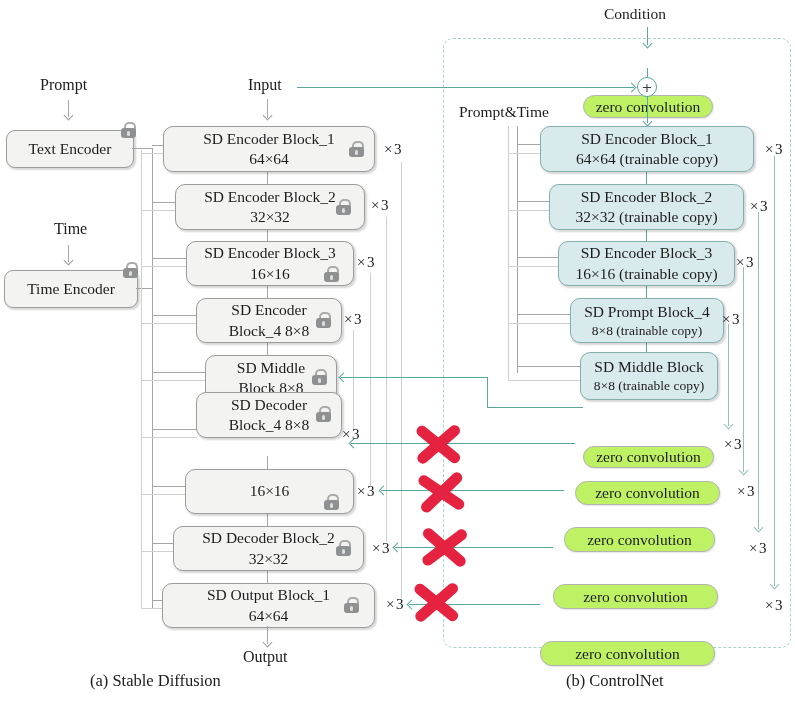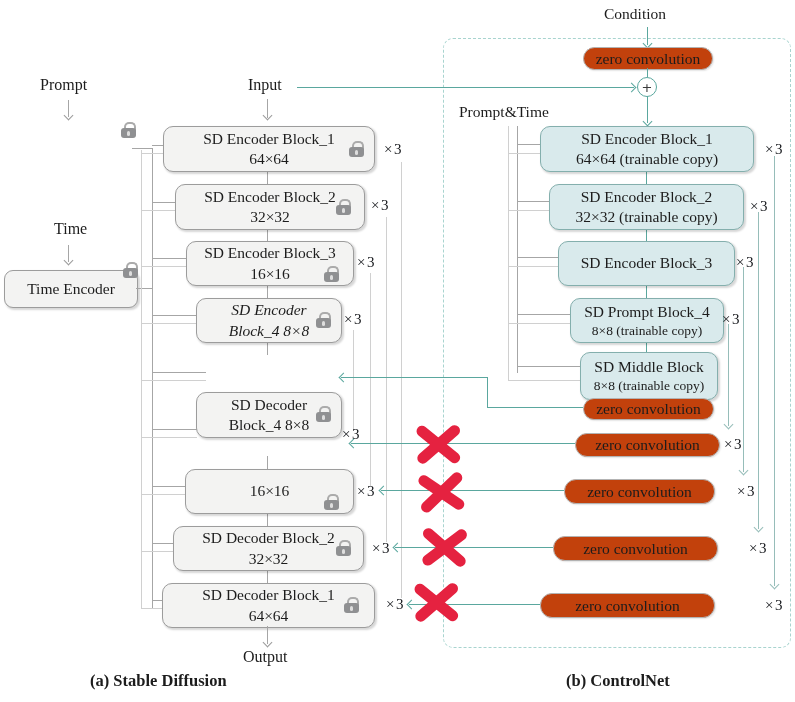--- a/index.html
+++ b/index.html
@@ -3,33 +3,33 @@
 <meta charset="utf-8">
 <style>
   html,body{margin:0;padding:0;background:#ffffff;}
   #canvas{position:relative;width:795px;height:702px;background:#ffffff;overflow:hidden;
           font-family:"Liberation Serif",serif;color:#1c1c1c;}
   
   .title{position:absolute;left:16px;top:6px;font-family:"Liberation Sans",sans-serif;
          font-weight:700;font-size:29px;letter-spacing:-0.5px;color:#e73150;}
   
   .lbl{position:absolute;font-size:16px;white-space:nowrap;}
-  .cap{position:absolute;font-size:16.5px;white-space:nowrap;font-weight:bold;}
+  .cap{position:absolute;font-size:16.5px;white-space:nowrap;}
   .mult{position:absolute;font-size:15px;letter-spacing:1.5px;white-space:nowrap;color:#16181c;}
   
   .blk{position:absolute;border:1.2px solid #9c9c9c;border-radius:10px;background:#f3f3f2;
        box-shadow:1.5px 1.5px 2px rgba(0,0,0,.16);display:flex;flex-direction:column;
        align-items:center;justify-content:center;text-align:center;font-size:15.5px;line-height:1.3;}
   .blk.trainable{background:#d9eaec;border-color:#84afad;}
   .enc{position:absolute;border:1.2px solid #9c9c9c;border-radius:9px;background:#f3f3f2;
        box-shadow:1.5px 1.5px 2px rgba(0,0,0,.16);display:flex;align-items:center;
        justify-content:center;font-size:15.5px;}
-  .pill{position:absolute;border:1.1px solid #b3b3b3;border-radius:12px;background:#c2410c;
+  .pill{position:absolute;border:1.1px solid #b3b3b3;border-radius:12px;background:#bef264;
         box-shadow:1px 1px 1.5px rgba(0,0,0,.10);display:flex;align-items:center;
-        justify-content:center;font-size:15.5px;white-space:nowrap;}
+        justify-content:center;font-size:15.5px;white-space:nowrap;margin-top:48px;}
   .small2{font-size:13.5px;}
   
   .h{position:absolute;height:1.4px;}
   .v{position:absolute;width:1.4px;}
   .teal{background:#5aa79e;}
   .tealM{background:#96bdb9;}
   .gray{background:#a6a6a6;}
   .grayL{background:#d0d0d0;}
   
   .arr{position:absolute;width:6px;height:6px;transform:rotate(45deg);}
@@ -71,20 +71,23 @@
   <div class="arr a-down-gray" style="left:65px;top:112px;"></div>
 
   <div class="lbl" style="left:248px;top:76px;">Input</div>
   <div class="v gray" style="left:267px;top:99px;height:19px;"></div>
   <div class="arr a-down-gray" style="left:264px;top:112px;"></div>
 
   <div class="lbl" style="left:54px;top:220px;">Time</div>
   <div class="v gray" style="left:68px;top:245px;height:17px;"></div>
   <div class="arr a-down-gray" style="left:65px;top:257px;"></div>
 
+  <div class="enc" style="left:6px;top:130px;width:126px;height:36px;">
+    <span>Text Encoder</span>
+  </div>
   <span class="lock in-corner" style="left:121px;top:122px;">
       <span class="shackle"></span>
       <span class="lbody">
         <span class="hole"></span>
       </span>
     </span>
 
   <div class="enc" style="left:4px;top:270px;width:132px;height:36px;">
     <span>Time Encoder</span>
   </div>
@@ -162,32 +165,42 @@
     <span>16×16</span>
     <span class="lock" style="right:13px;bottom:3px;top:auto;left:auto;">
         <span class="shackle"></span>
         <span class="lbody">
           <span class="hole"></span>
         </span>
       </span>
   </div>
   <div class="mult" style="left:357px;top:254px;">×3</div>
 
-  <div class="blk" style="left:196px;top:298px;width:144px;height:43px;font-style:italic;">
+  <div class="blk" style="left:196px;top:298px;width:144px;height:43px;">
     <span>SD Encoder</span>
     <span>Block_4 8×8</span>
     <span class="lock" style="right:9px;top:13px;left:auto;">
         <span class="shackle"></span>
         <span class="lbody">
           <span class="hole"></span>
         </span>
       </span>
   </div>
   <div class="mult" style="left:344px;top:311px;">×3</div>
 
+  <div class="blk" style="left:205px;top:355px;width:130px;height:44px;">
+    <span>SD Middle</span>
+    <span>Block 8×8</span>
+    <span class="lock" style="right:8px;top:13px;left:auto;">
+        <span class="shackle"></span>
+        <span class="lbody">
+          <span class="hole"></span>
+        </span>
+      </span>
+  </div>
 
   <div class="blk" style="left:196px;top:392px;width:144px;height:44px;">
     <span>SD Decoder</span>
     <span>Block_4 8×8</span>
     <span class="lock" style="right:9px;top:13px;left:auto;">
         <span class="shackle"></span>
         <span class="lbody">
           <span class="hole"></span>
         </span>
       </span>
@@ -211,21 +224,21 @@
     <span class="lock" style="right:11px;top:13px;left:auto;">
         <span class="shackle"></span>
         <span class="lbody">
           <span class="hole"></span>
         </span>
       </span>
   </div>
   <div class="mult" style="left:372px;top:540px;">×3</div>
 
   <div class="blk" style="left:162px;top:583px;width:211px;height:43px;">
-    <span>SD Decoder Block_1</span>
+    <span>SD Output Block_1</span>
     <span>64×64</span>
     <span class="lock" style="right:14px;top:13px;left:auto;">
         <span class="shackle"></span>
         <span class="lbody">
           <span class="hole"></span>
         </span>
       </span>
   </div>
   <div class="mult" style="left:386px;top:596px;">×3</div>
 
@@ -280,20 +293,21 @@
   <div class="mult" style="left:765px;top:141px;">×3</div>
 
   <div class="blk trainable" style="left:549px;top:184px;width:193px;height:44px;">
     <span>SD Encoder Block_2</span>
     <span>32×32 (trainable copy)</span>
   </div>
   <div class="mult" style="left:750px;top:198px;">×3</div>
 
   <div class="blk trainable" style="left:558px;top:241px;width:175px;height:43px;">
     <span>SD Encoder Block_3</span>
+    <span>16×16 (trainable copy)</span>
   </div>
   <div class="mult" style="left:736px;top:254px;">×3</div>
 
   <div class="blk trainable" style="left:570px;top:298px;width:152px;height:43px;">
     <span>SD Prompt Block_4</span>
     <span class="small2">8×8 (trainable copy)</span>
   </div>
   <div class="mult" style="left:722px;top:311px;">×3</div>
 
   <div class="blk trainable" style="left:580px;top:352px;width:136px;height:46px;">

